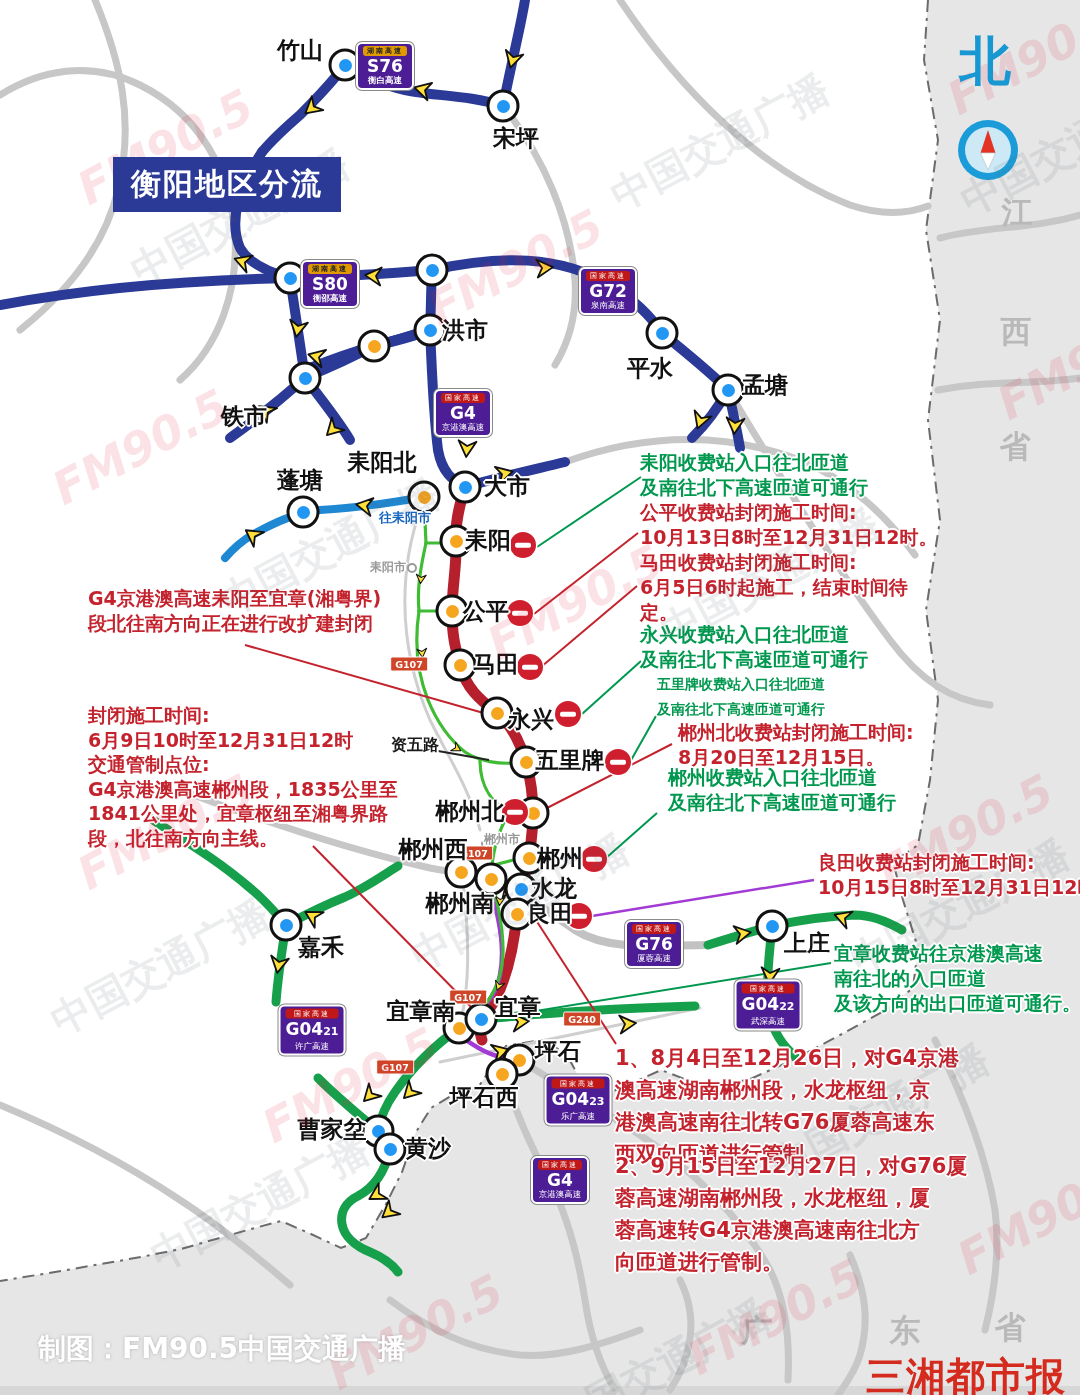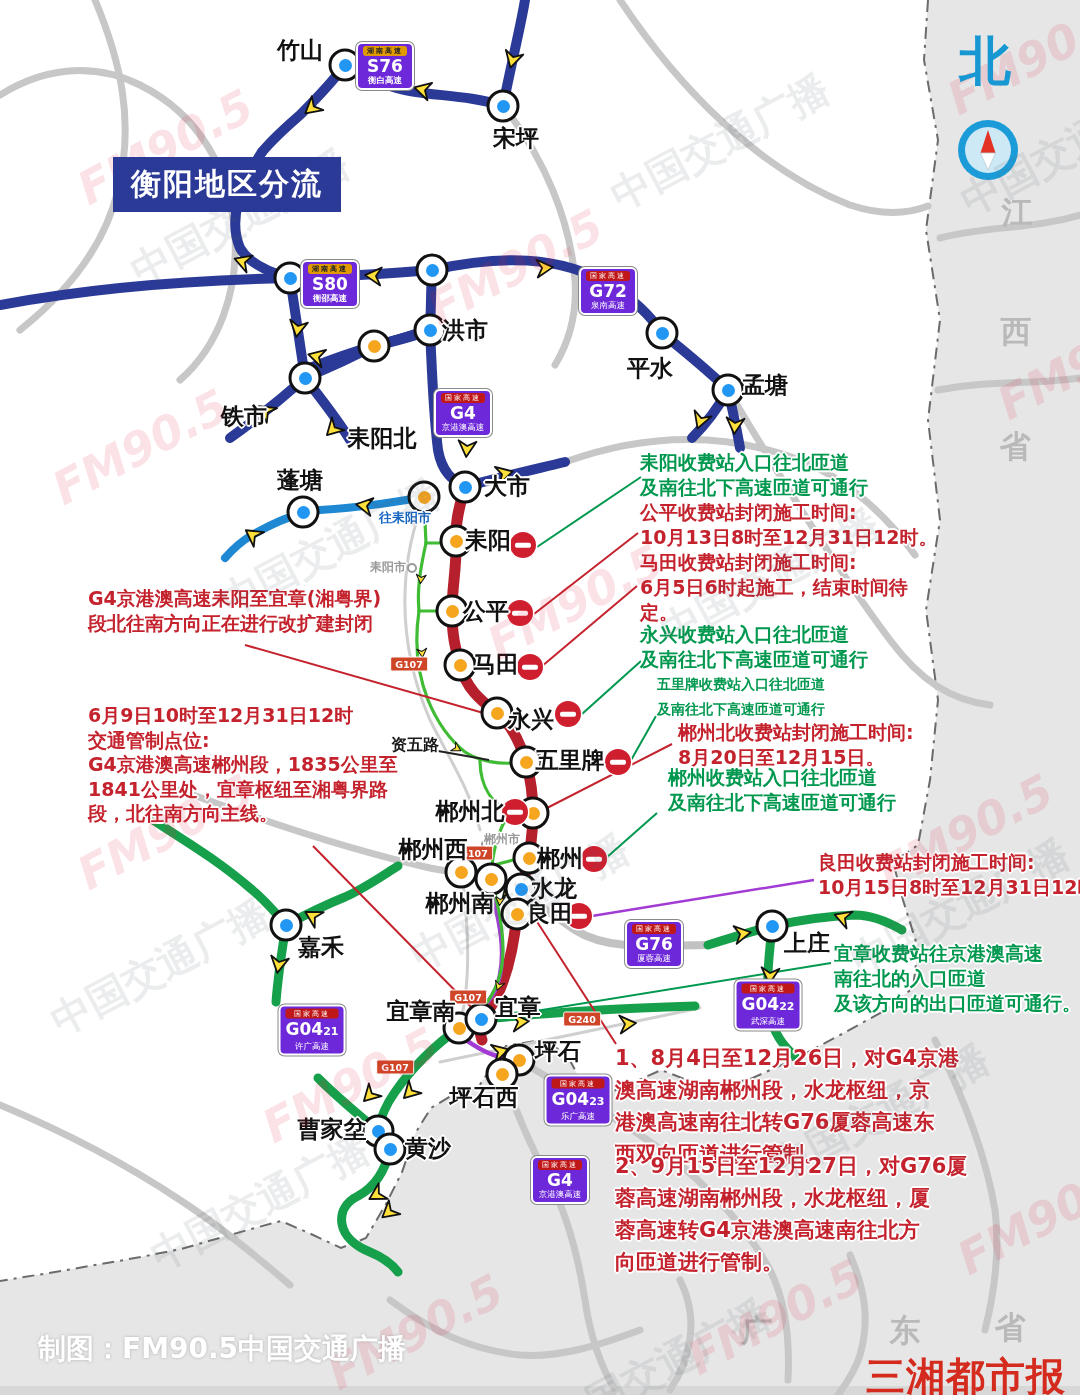--- a/index.html
+++ b/index.html
@@ -16,21 +16,21 @@
   .c-black{color:#1a1a1a;font-size:16px;}
   .prov{position:absolute;transform:translate(-50%,-50%);color:#b9b9b9;font-size:31px;font-weight:bold;z-index:2;}
   .node{position:absolute;width:27px;height:27px;border:3.5px solid #111;border-radius:50%;
         background:#fff;transform:translate(-50%,-50%);z-index:4;}
   .node span{position:absolute;left:50%;top:50%;width:13px;height:13px;border-radius:50%;
         transform:translate(-50%,-50%);}
   .noentry{position:absolute;width:26px;height:26px;border-radius:50%;background:#cf1f2f;
         transform:translate(-50%,-50%);z-index:5;box-shadow:0 0 0 1.5px #fff;}
   .noentry span{position:absolute;left:50%;top:50%;width:16px;height:4.5px;background:#fff;
         border-radius:2px;transform:translate(-50%,-50%);}
-  .shield{position:absolute;transform:translate(-50%,-50%);background:#6d28d9;border:2px solid #fff;
+  .shield{position:absolute;transform:translate(-50%,-50%);background:#4c1d95;border:2px solid #fff;
         box-shadow:0 0 0 1px #8a8a8a;border-radius:6px;color:#fff;text-align:center;
         padding:2px 5px 3px;z-index:4;min-width:44px;}
   .shield .band{display:block;margin:0 auto 1px;border-radius:3px;font-size:7px;line-height:10px;
         padding:0 3px;letter-spacing:2px;white-space:nowrap;}
   .shield.nat .band{background:#c01818;}
   .shield.prov .band{background:#e09a00;color:#222;}
   .shield .code{display:block;font-size:17px;line-height:18px;font-weight:bold;white-space:nowrap;}
   .shield .code small{font-size:11px;}
   .shield .rname{display:block;font-size:8.5px;line-height:10px;white-space:nowrap;}
   .gshield{position:absolute;transform:translate(-50%,-50%);background:#cf4527;color:#fff;
@@ -417,21 +417,21 @@
       </div>
       <div class="node" style="left: 772px; top: 926px;">
         <span style="background: rgb(33, 150, 243);"></span>
       </div>
       <div class="stn halo" style="left: 300px; top: 50px;">竹山</div>
       <div class="stn halo" style="left: 516px; top: 138px;">宋坪</div>
       <div class="stn halo" style="left: 244px; top: 381px; margin-top: 35px;">铁市</div>
       <div class="stn halo" style="left: 465px; top: 330px;">洪市</div>
       <div class="stn halo" style="left: 650px; top: 368px;">平水</div>
       <div class="stn halo" style="left: 765px; top: 385px;">孟塘</div>
-      <div class="stn halo" style="left: 382px; top: 438px; text-align: right;">耒阳北</div>
+      <div class="stn halo" style="left: 382px; top: 462px; text-align: right;">耒阳北</div>
       <div class="stn halo" style="left: 507px; top: 486px;">大市</div>
       <div class="stn halo" style="left: 300px; top: 480px;">蓬塘</div>
       <div class="stn halo" style="left: 488px; top: 540px;">耒阳</div>
       <div class="stn halo" style="left: 486px; top: 611px;">公平</div>
       <div class="stn halo" style="left: 496px; top: 664px;">马田</div>
       <div class="stn halo" style="left: 531px; top: 711px; margin-top: 8px;">永兴</div>
       <div class="stn halo" style="left: 570px; top: 760px;">五里牌</div>
       <div class="stn halo" style="left: 470px; top: 811px;">郴州北</div>
       <div class="stn halo" style="left: 433px; top: 849px;">郴州西</div>
       <div class="stn halo" style="left: 560px; top: 858px;">郴州</div>
@@ -552,20 +552,21 @@
       <div class="anno halo" style="left: 834px; top: 941px; font-size: 19px; line-height: 25px;">
         <div class="t-g">宜章收费站往京港澳高速</div>
         <div class="t-g">南往北的入口匝道</div>
         <div class="t-g">及该方向的出口匝道可通行。</div>
       </div>
       <div class="anno halo" style="left: 88px; top: 586px; font-size: 19px; line-height: 25px;">
         <div class="t-r">G4京港澳高速耒阳至宜章(湘粤界)</div>
         <div class="t-r">段北往南方向正在进行改扩建封闭</div>
       </div>
       <div class="anno halo" style="left: 88px; top: 703px; font-size: 19px; line-height: 24.5px;">
+        <div class="t-r">封闭施工时间:</div>
         <div class="t-r">6月9日10时至12月31日12时</div>
         <div class="t-r">交通管制点位:</div>
         <div class="t-r">G4京港澳高速郴州段，1835公里至</div>
         <div class="t-r">1841公里处，宜章枢纽至湘粤界路</div>
         <div class="t-r">段，北往南方向主线。</div>
       </div>
       <div class="anno halo" style="left: 615px; top: 1042px; font-size: 21px; line-height: 32px;">
         <div class="t-r">1、8月4日至12月26日，对G4京港</div>
         <div class="t-r">澳高速湖南郴州段，水龙枢纽，京</div>
         <div class="t-r">港澳高速南往北转G76厦蓉高速东</div>

